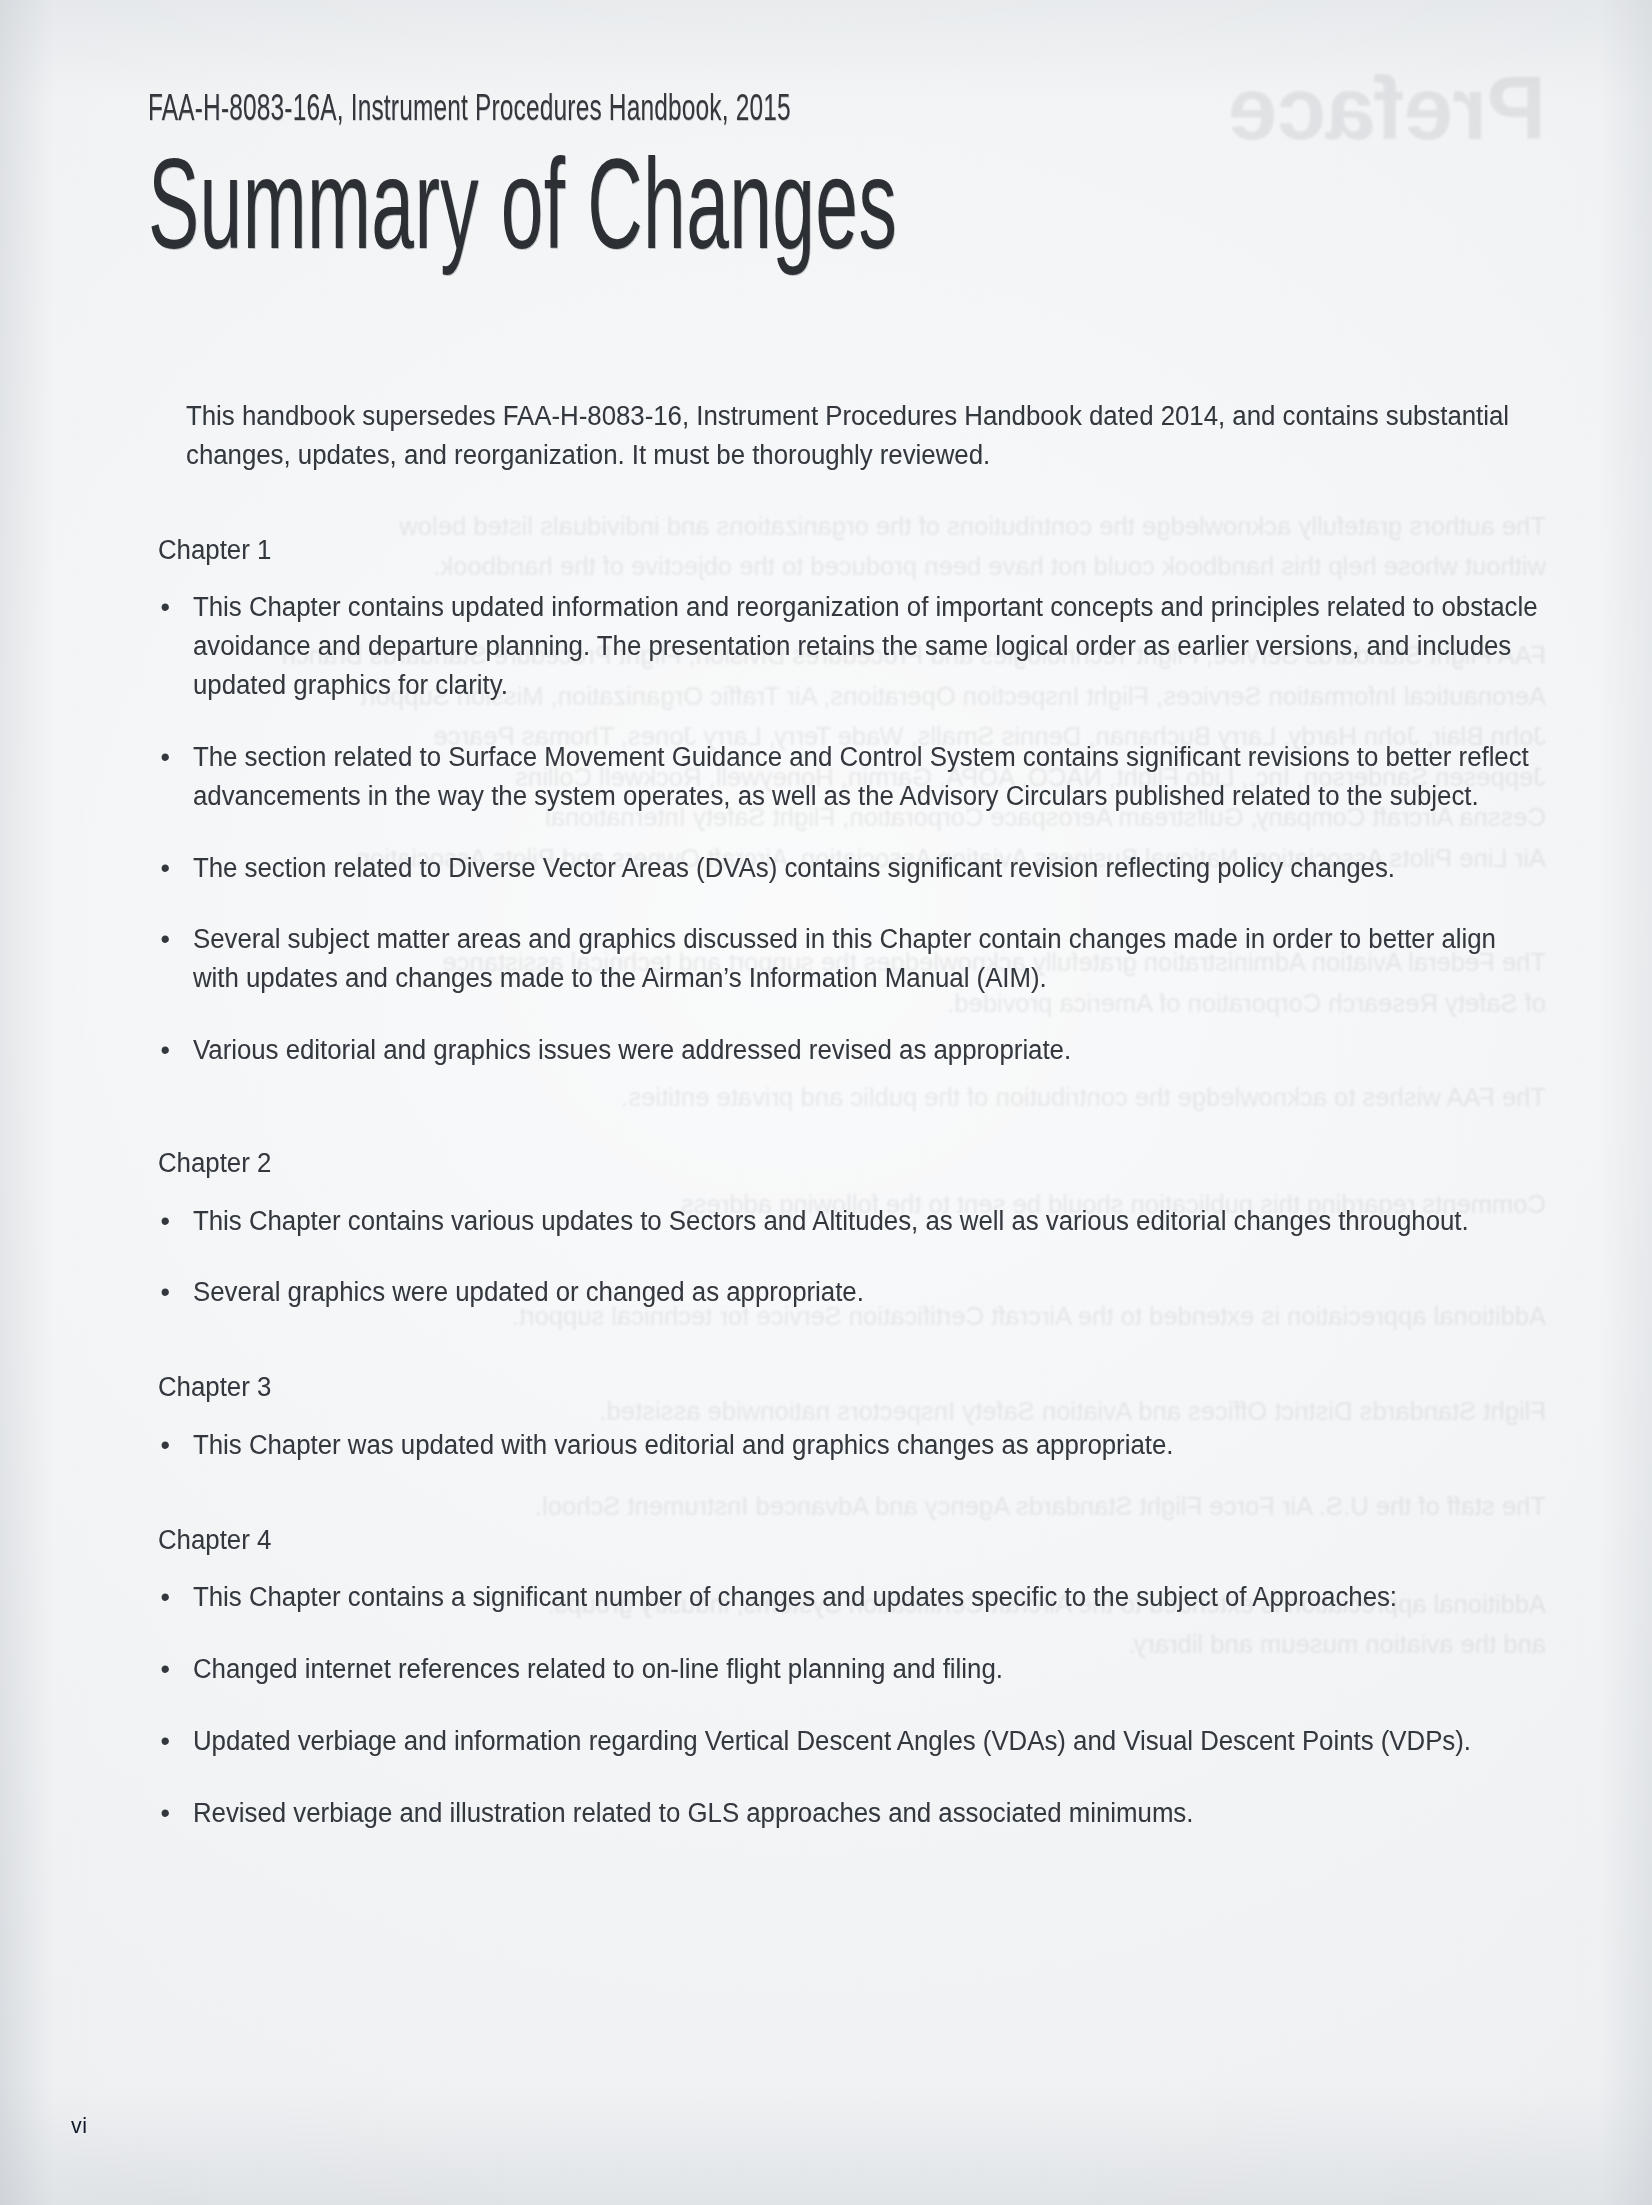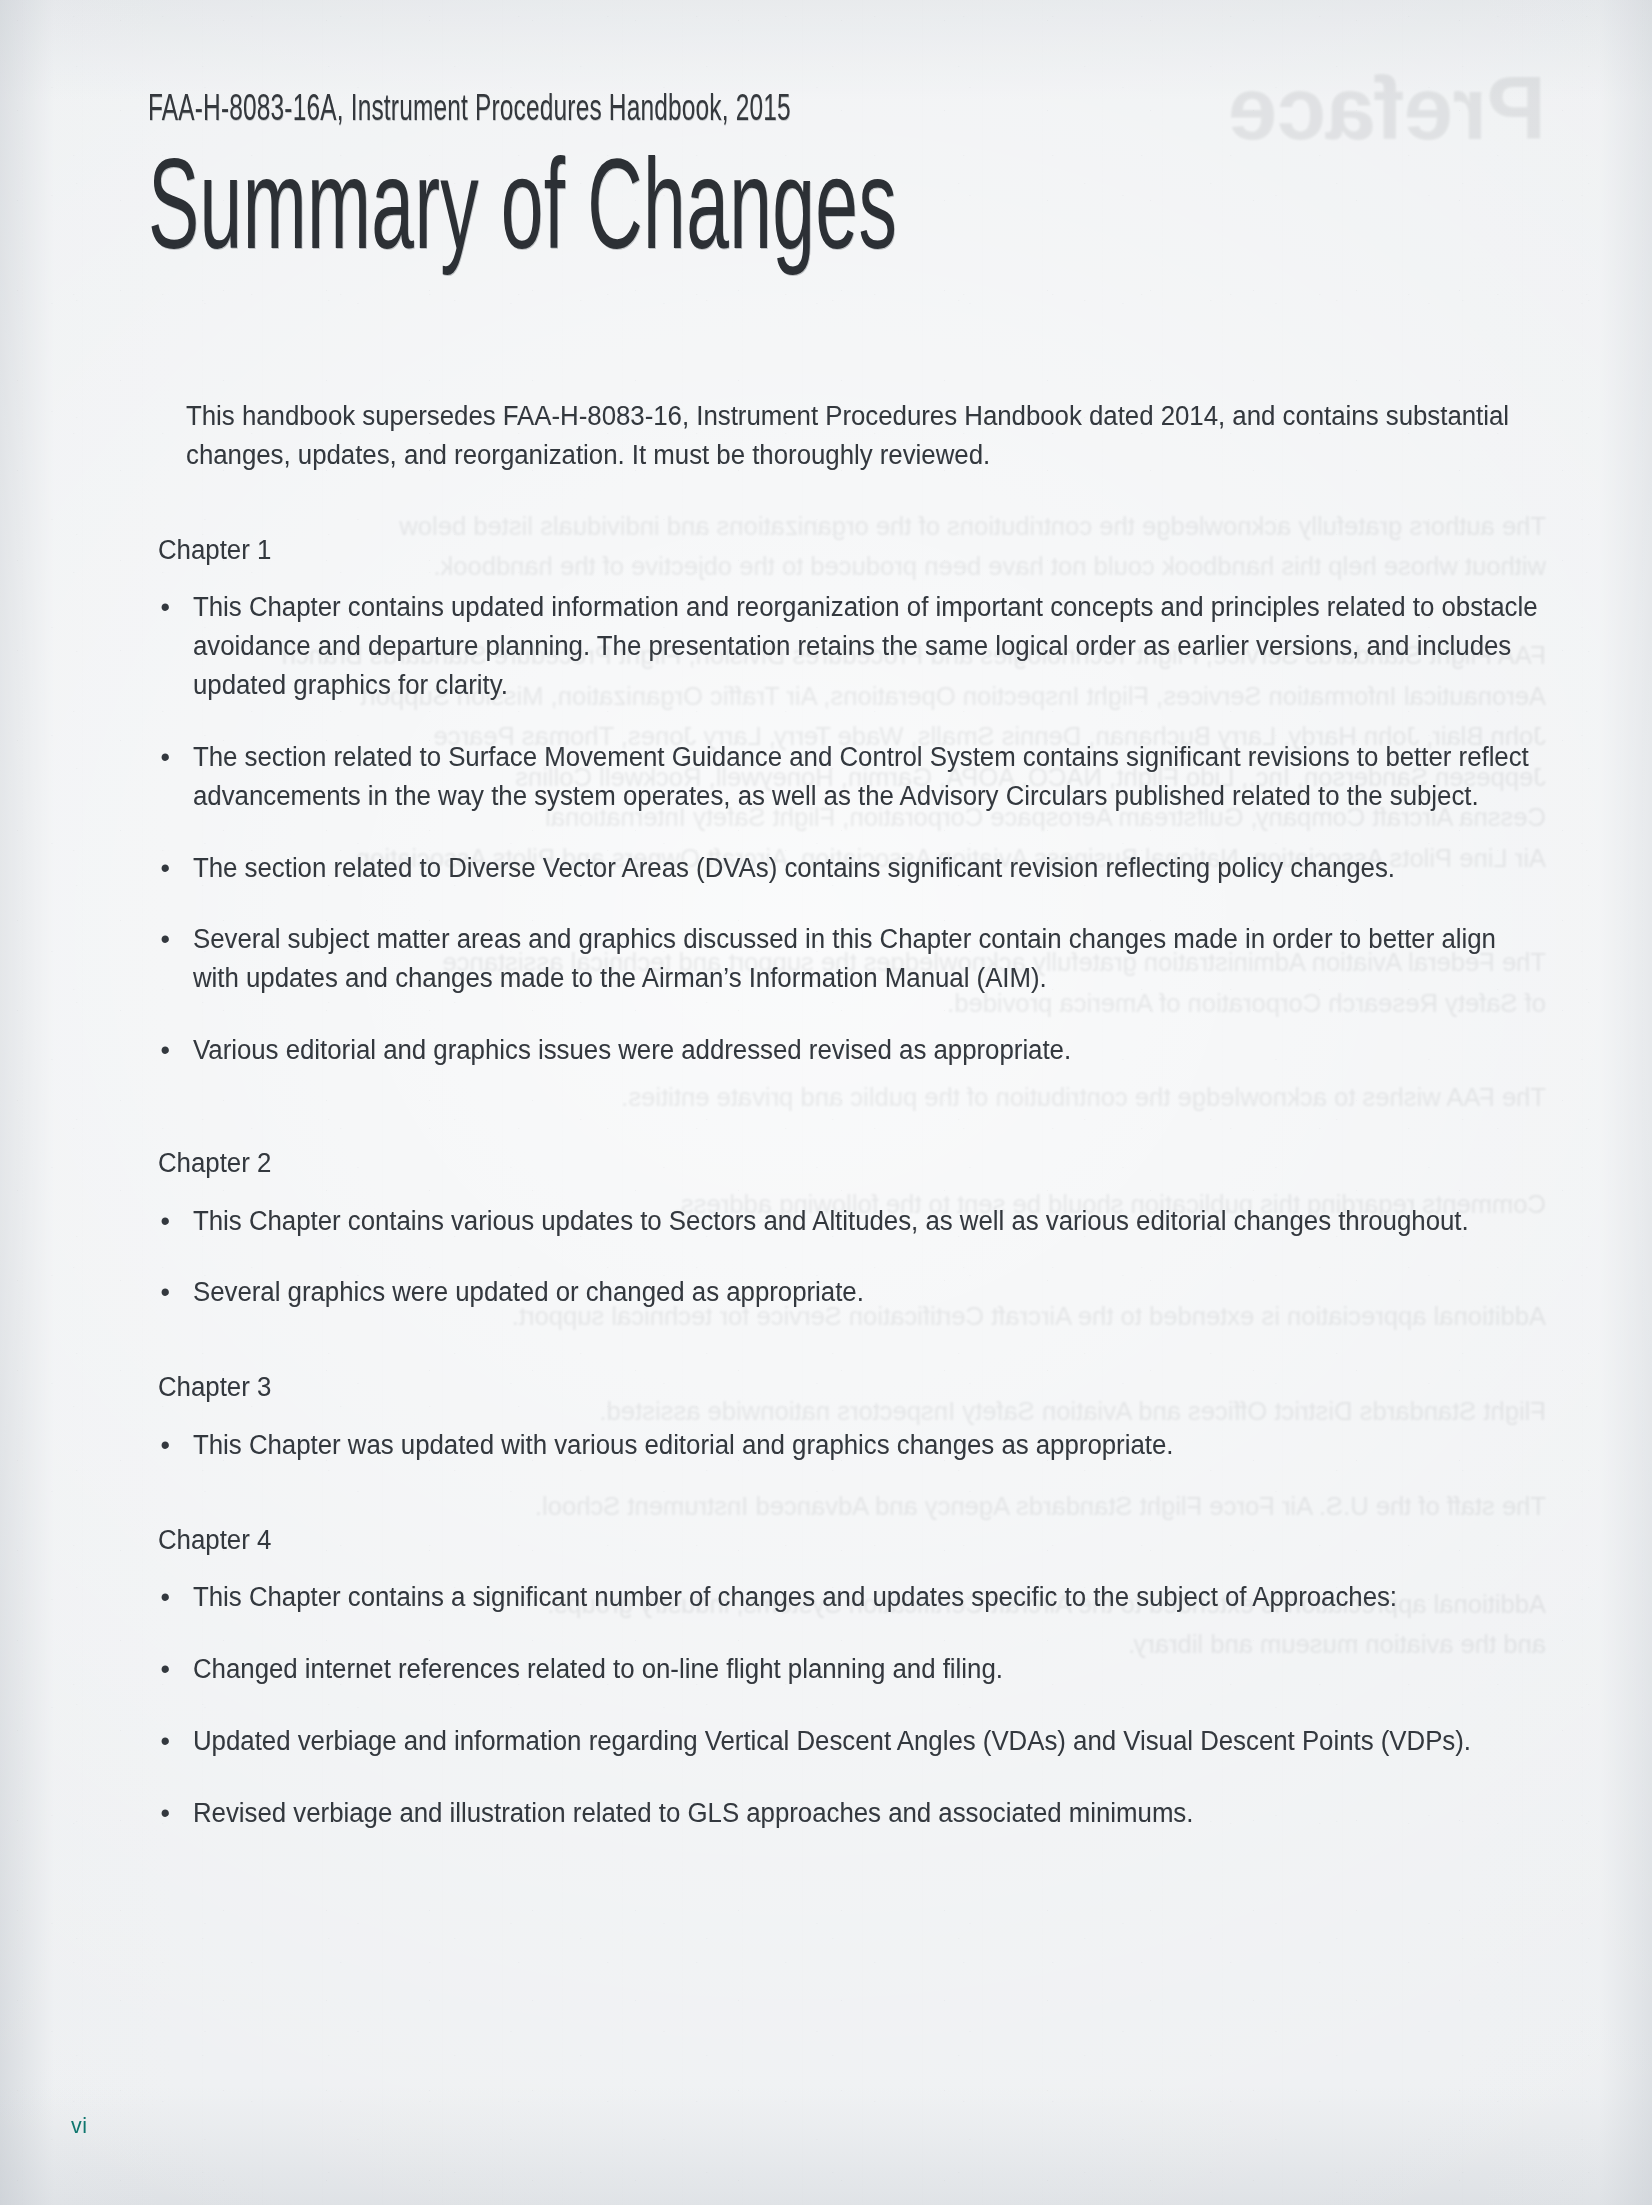--- a/index.html
+++ b/index.html
@@ -162,21 +162,21 @@
   .gap-s  { height: 33px; }
   .gap-m  { height: 57px; }
   .gap-l  { height: 75px; }
 
   
   #page-number {
     position: absolute;
     left: 71px;
     top: 2114px;
     font-size: 21.4px;
-    color: #0f766e;
+    color: #0f172a;
     letter-spacing: 0.6px;
   }
 
   
   #speckle {
     position: absolute;
     inset: 0;
     pointer-events: none;
     opacity: 0.40;
     background-image:

